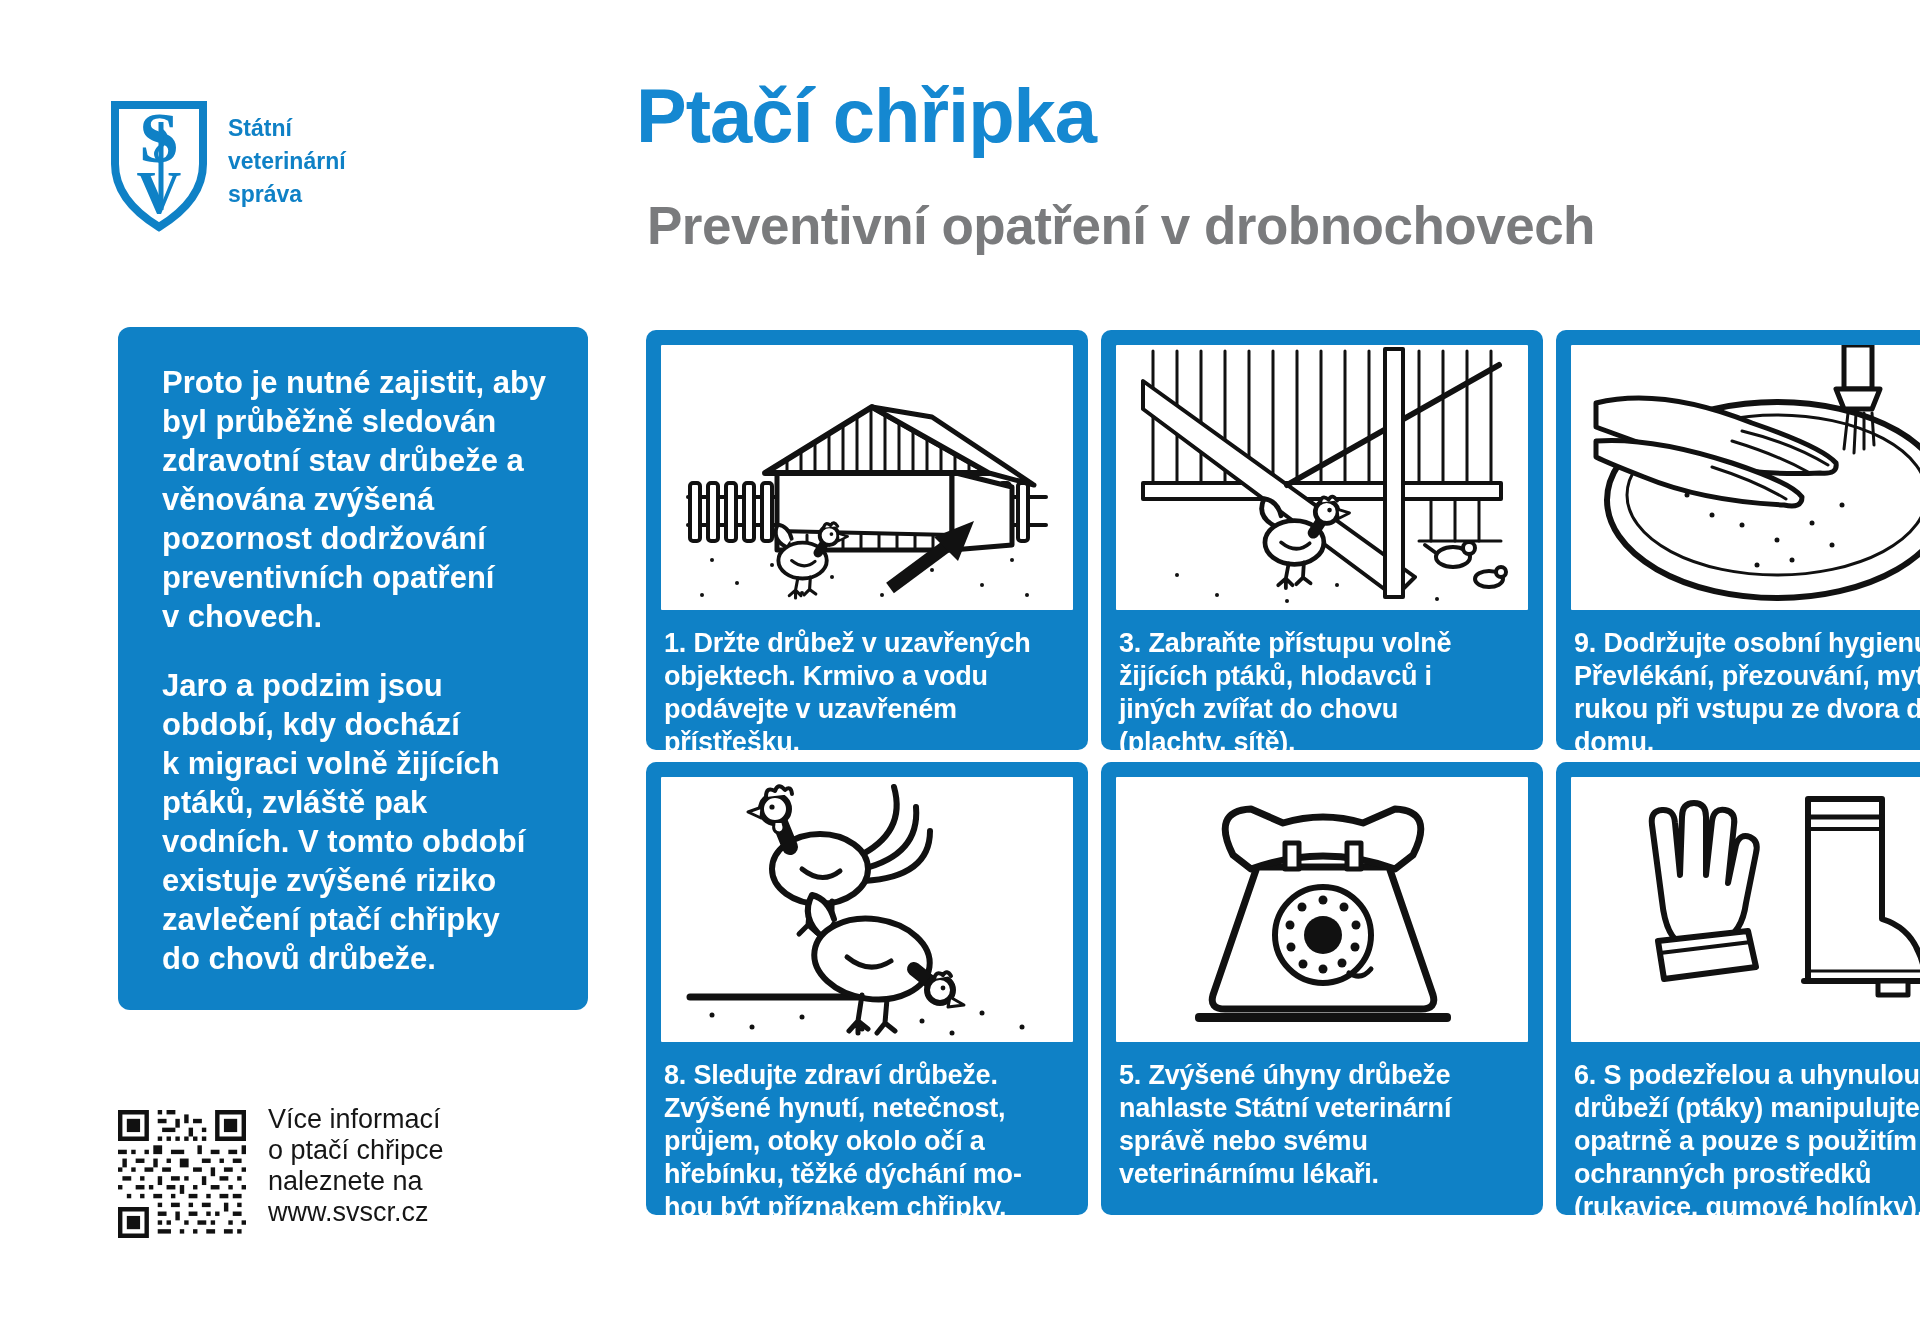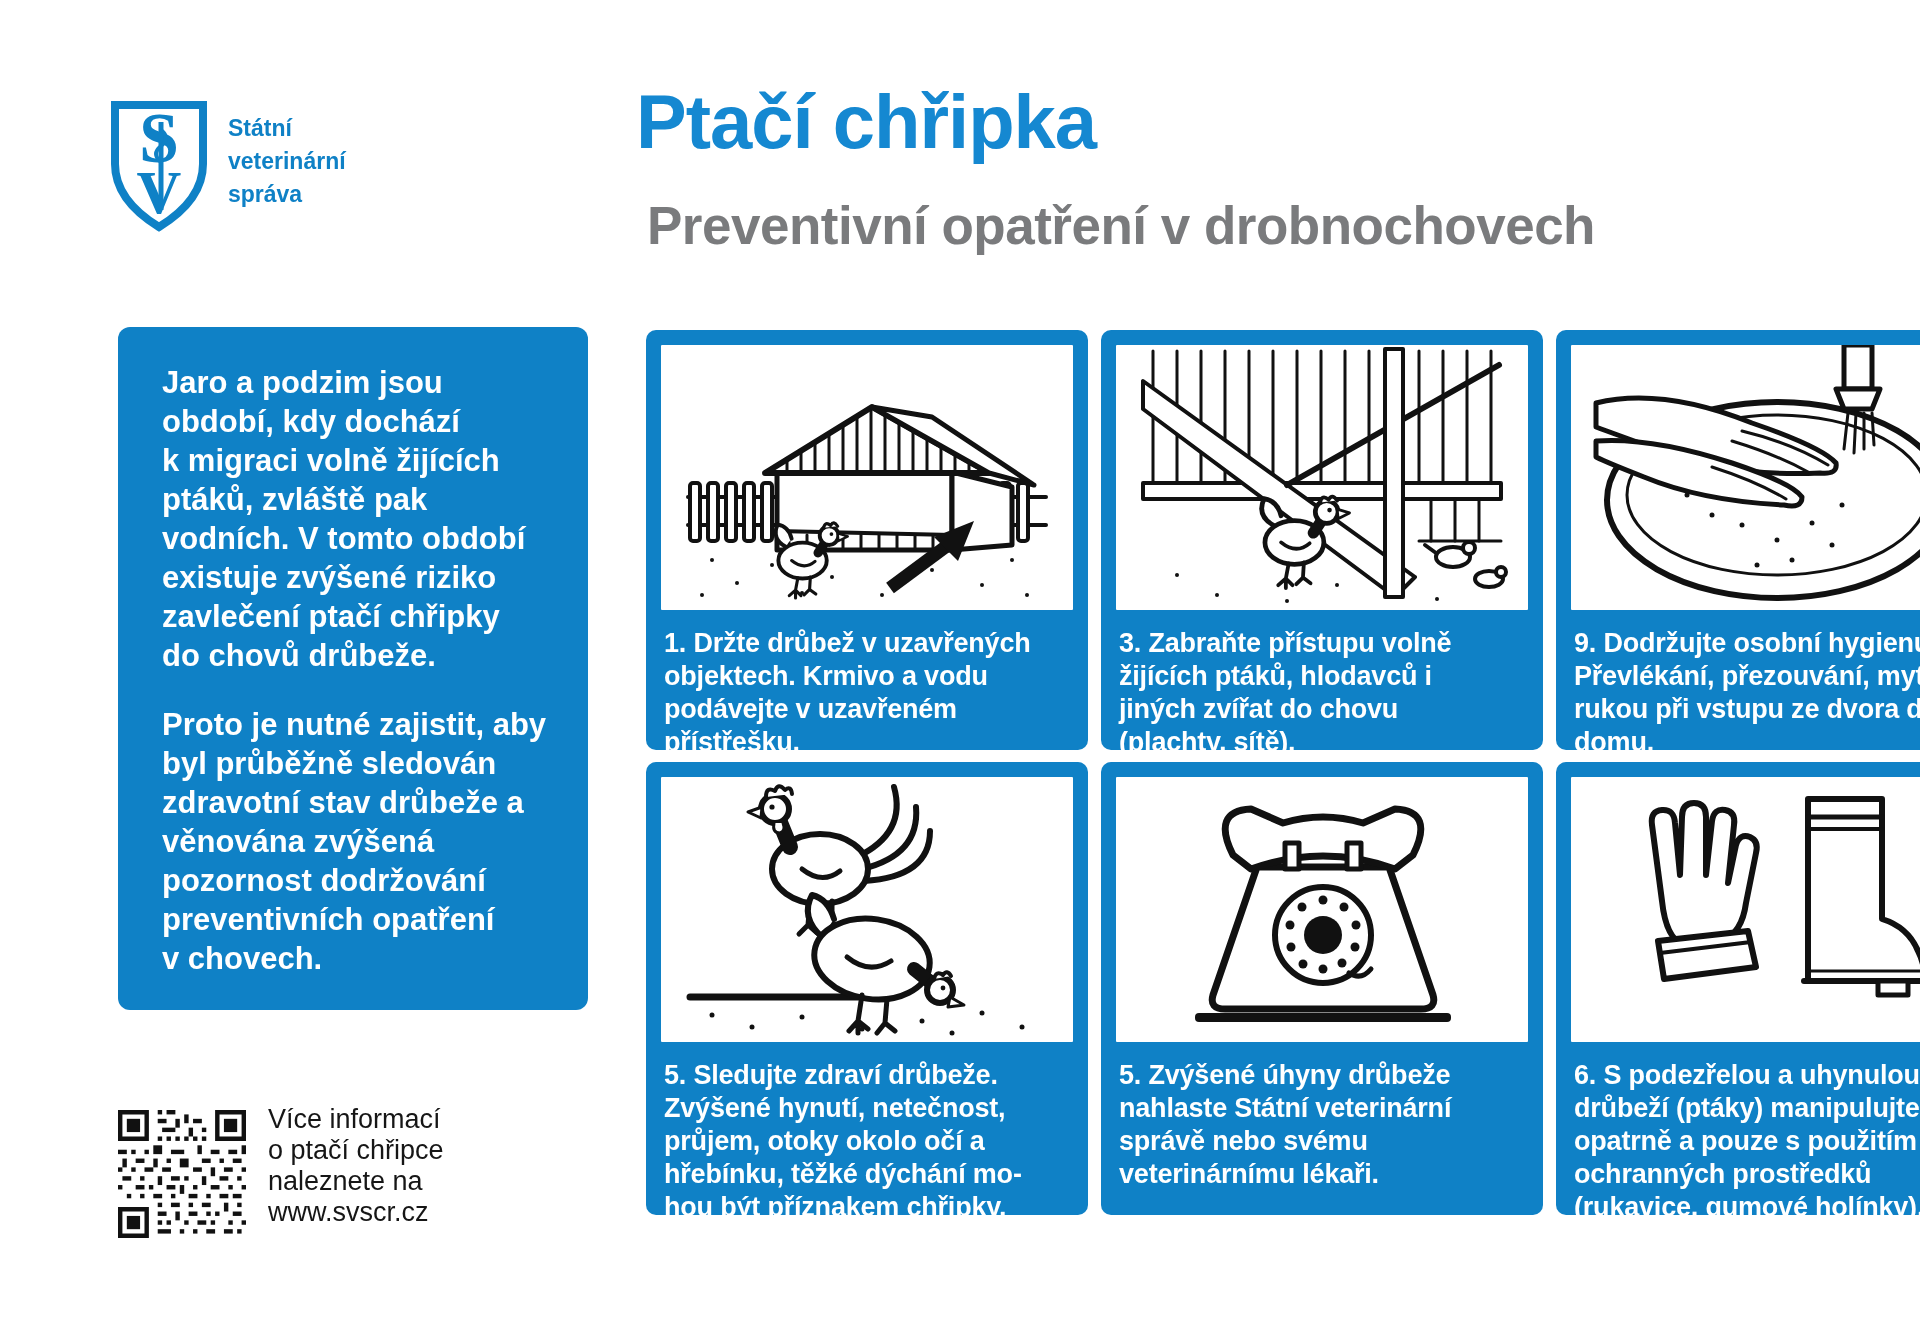--- a/index.html
+++ b/index.html
@@ -10,21 +10,21 @@
   }
   .pre{white-space:pre-line;}
 
   
   .logo-shield{position:absolute;left:108px;top:100px;width:102px;height:132px;}
   .logo-text{
     position:absolute;left:228px;top:112px;
     font-size:23px;font-weight:bold;color:var(--blue);line-height:33px;
   }
   .title{
-    position:absolute;left:636px;top:78px;
+    position:absolute;left:636px;top:72px;
     font-size:76px;font-weight:bold;color:var(--title-blue);letter-spacing:-1px;
   }
   .subtitle{
     position:absolute;left:640px;top:188px;
     font-size:53px;font-weight:bold;color:var(--gray);letter-spacing:-0.5px;
   }
 
   
   .intro-box{
     position:absolute;left:118px;top:327px;width:470px;height:683px;
@@ -81,35 +81,35 @@
   </svg>
 </div>
 <div class="logo-text pre">Státní
 veterinární
 správa</div>
 
 <h1 class="title" style="margin:0">Ptačí chřipka</h1>
 <h2 class="subtitle" style="margin:7px">Preventivní opatření v drobnochovech</h2>
 
 <div class="intro-box">
+  <p class="pre">Proto je nutné zajistit, aby
+byl průběžně sledován
+zdravotní stav drůbeže a
+věnována zvýšená
+pozornost dodržování
+preventivních opatření
+v chovech.</p>
   <p class="pre">Jaro a podzim jsou
 období, kdy dochází
 k migraci volně žijících
 ptáků, zvláště pak
 vodních. V tomto období
 existuje zvýšené riziko
 zavlečení ptačí chřipky
 do chovů drůbeže.</p>
-  <p class="pre">Proto je nutné zajistit, aby
-byl průběžně sledován
-zdravotní stav drůbeže a
-věnována zvýšená
-pozornost dodržování
-preventivních opatření
-v chovech.</p>
 </div>
 
 <div class="steps-grid">
 
   <div class="step-card">
     <div class="panel" aria-label="uzavřený kurník s plotem, slepicí a šipkou">
       <svg viewBox="0 0 370 265">
         <g class="fl">
           <circle cx="30" cy="215" r="2"></circle>
             <circle cx="55" cy="238" r="2"></circle>
@@ -327,21 +327,21 @@
           <circle class="ill" cx="258" cy="213" r="13" stroke-width="6"></circle>
           <path class="ill" d="M252,202 q2,-9 9,-4 q4,-6 8,1" stroke-width="4"></path>
           <path class="ill" d="M268,220 l14,8 -16,2 z" stroke-width="3"></path>
           <circle class="fl" cx="261" cy="211" r="2.4"></circle>
           <path class="ln" d="M165,180 q22,18 44,4" stroke-width="5"></path>
           <path class="ln" d="M180,218 l-4,26 m0,0 l-9,10 m9,-10 l10,8 m-10,-8 l0,12" stroke-width="5"></path>
           <path class="ln" d="M205,222 l-2,24 m0,0 l-8,10 m8,-10 l10,8" stroke-width="5"></path>
         </g>
       </svg>
     </div>
-    <div class="caption pre">5. Sledujte zdraví drůbeže.
+    <div class="caption pre">8. Sledujte zdraví drůbeže.
 Zvýšené hynutí, netečnost,
 průjem, otoky okolo očí a
 hřebínku, těžké dýchání mo-
 hou být příznakem chřipky.</div>
   </div>
 
   <div class="step-card">
     <div class="panel" aria-label="telefon s vytáčecím číselníkem">
       <svg viewBox="0 0 370 265">
         <g>

